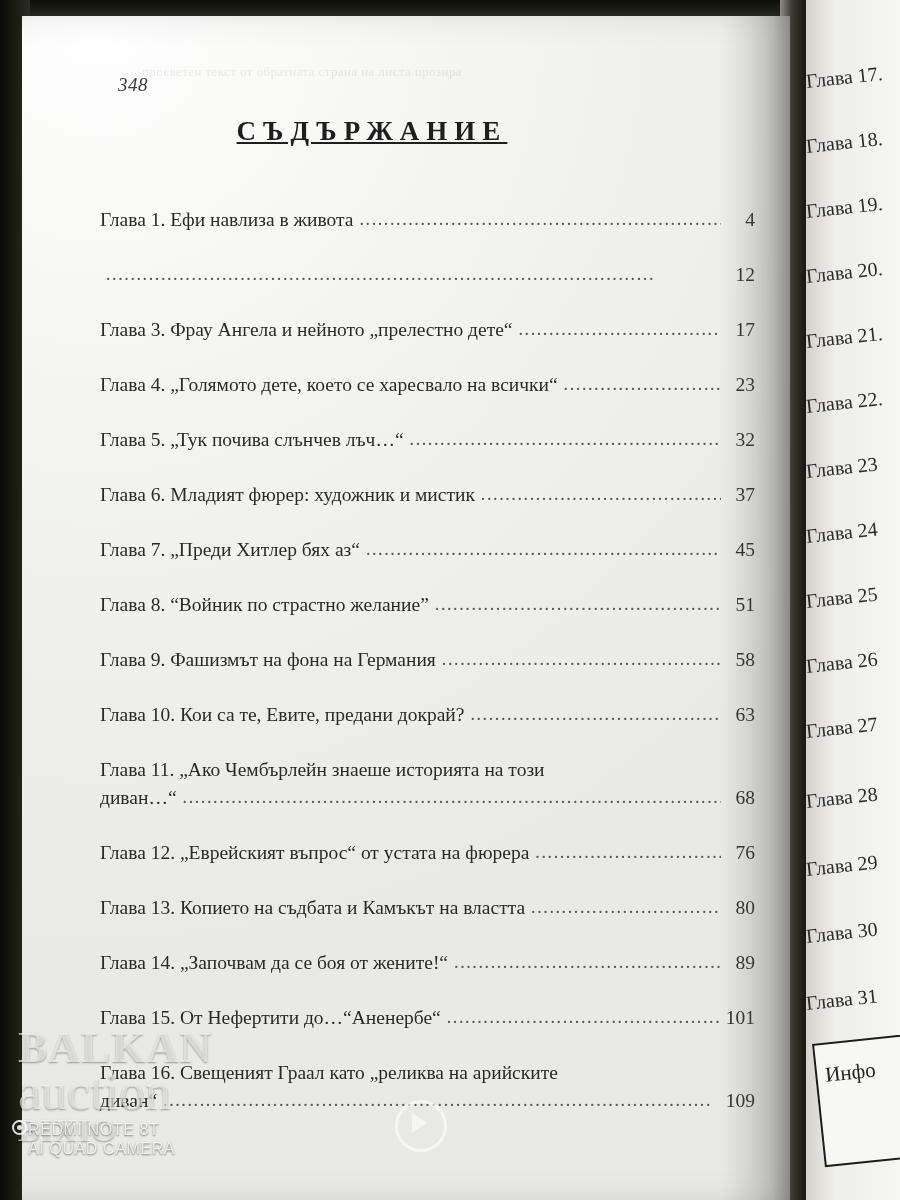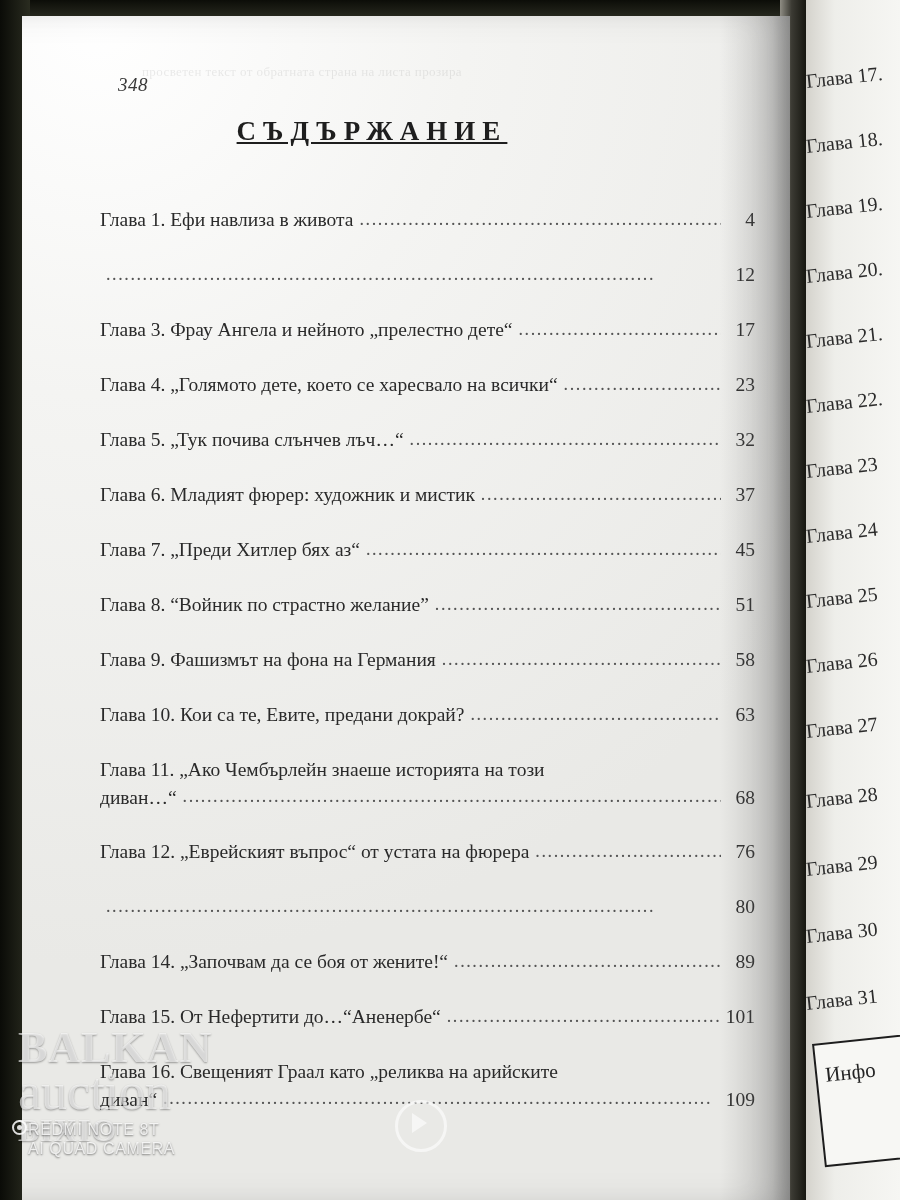--- a/index.html
+++ b/index.html
@@ -189,21 +189,20 @@
     white-space: nowrap;
     min-width: 30px;
     text-align: right;
   }
   
   .toc-entry .line1 {
     white-space: nowrap;
   }
   .toc-entry.wrap .row {
     margin-top: 1px;
-    align-items: flex-end;
   }
   .toc-entry.wrap .row .label {
     white-space: nowrap;
   }
 
   
   .wm {
     position: absolute;
     pointer-events: none;
   }
@@ -399,20 +398,21 @@
       <div class="toc-entry">
         <div class="row">
           <span class="label">Глава 12. „Еврейският въпрос“ от устата на фюрера</span>
           <span class="dots">..........................................................................................</span>
           <span class="page">76</span>
         </div>
       </div>
 
       <div class="toc-entry">
         <div class="row">
+          <span class="label">Глава 13. Копието на съдбата и Камъкът на властта</span>
           <span class="dots">..........................................................................................</span>
           <span class="page">80</span>
         </div>
       </div>
 
       <div class="toc-entry">
         <div class="row">
           <span class="label">Глава 14. „Започвам да се боя от жените!“</span>
           <span class="dots">..........................................................................................</span>
           <span class="page">89</span>

